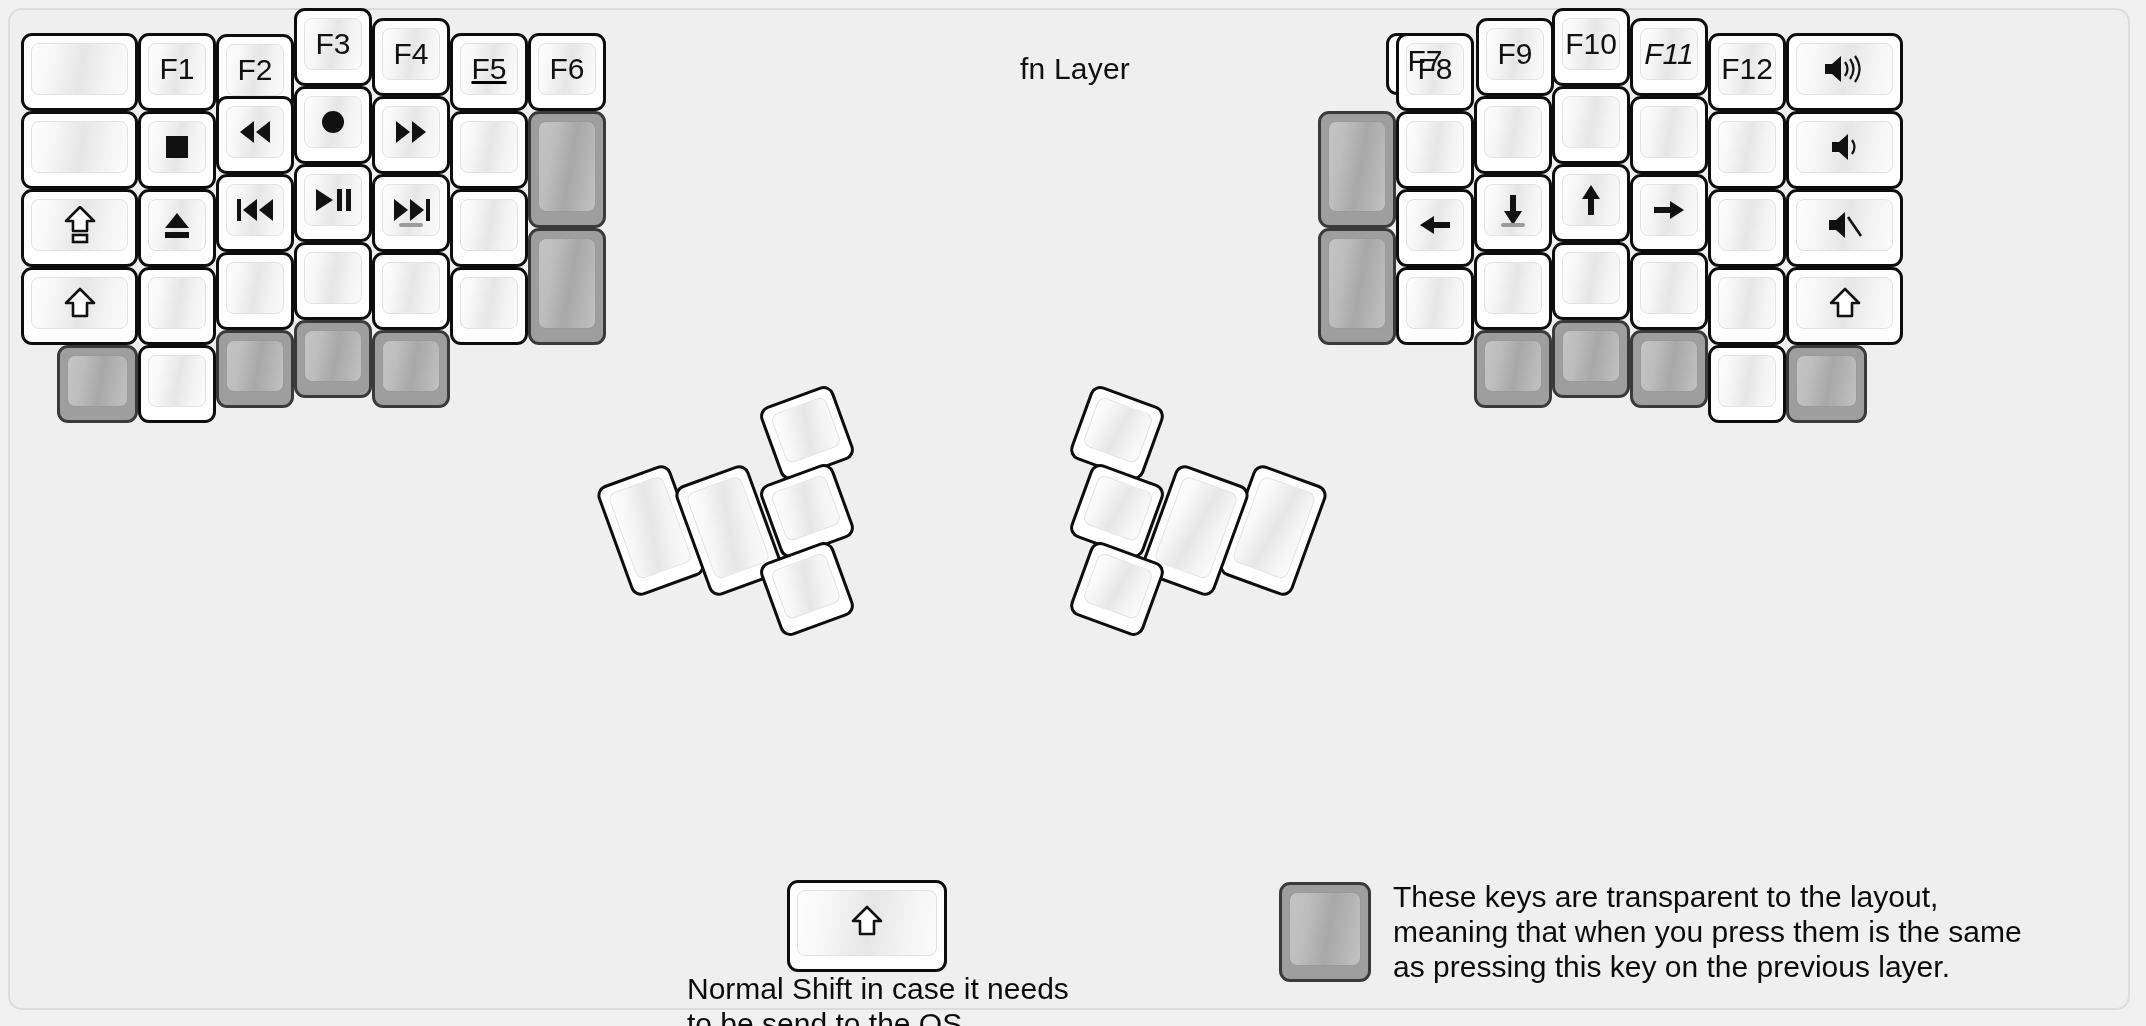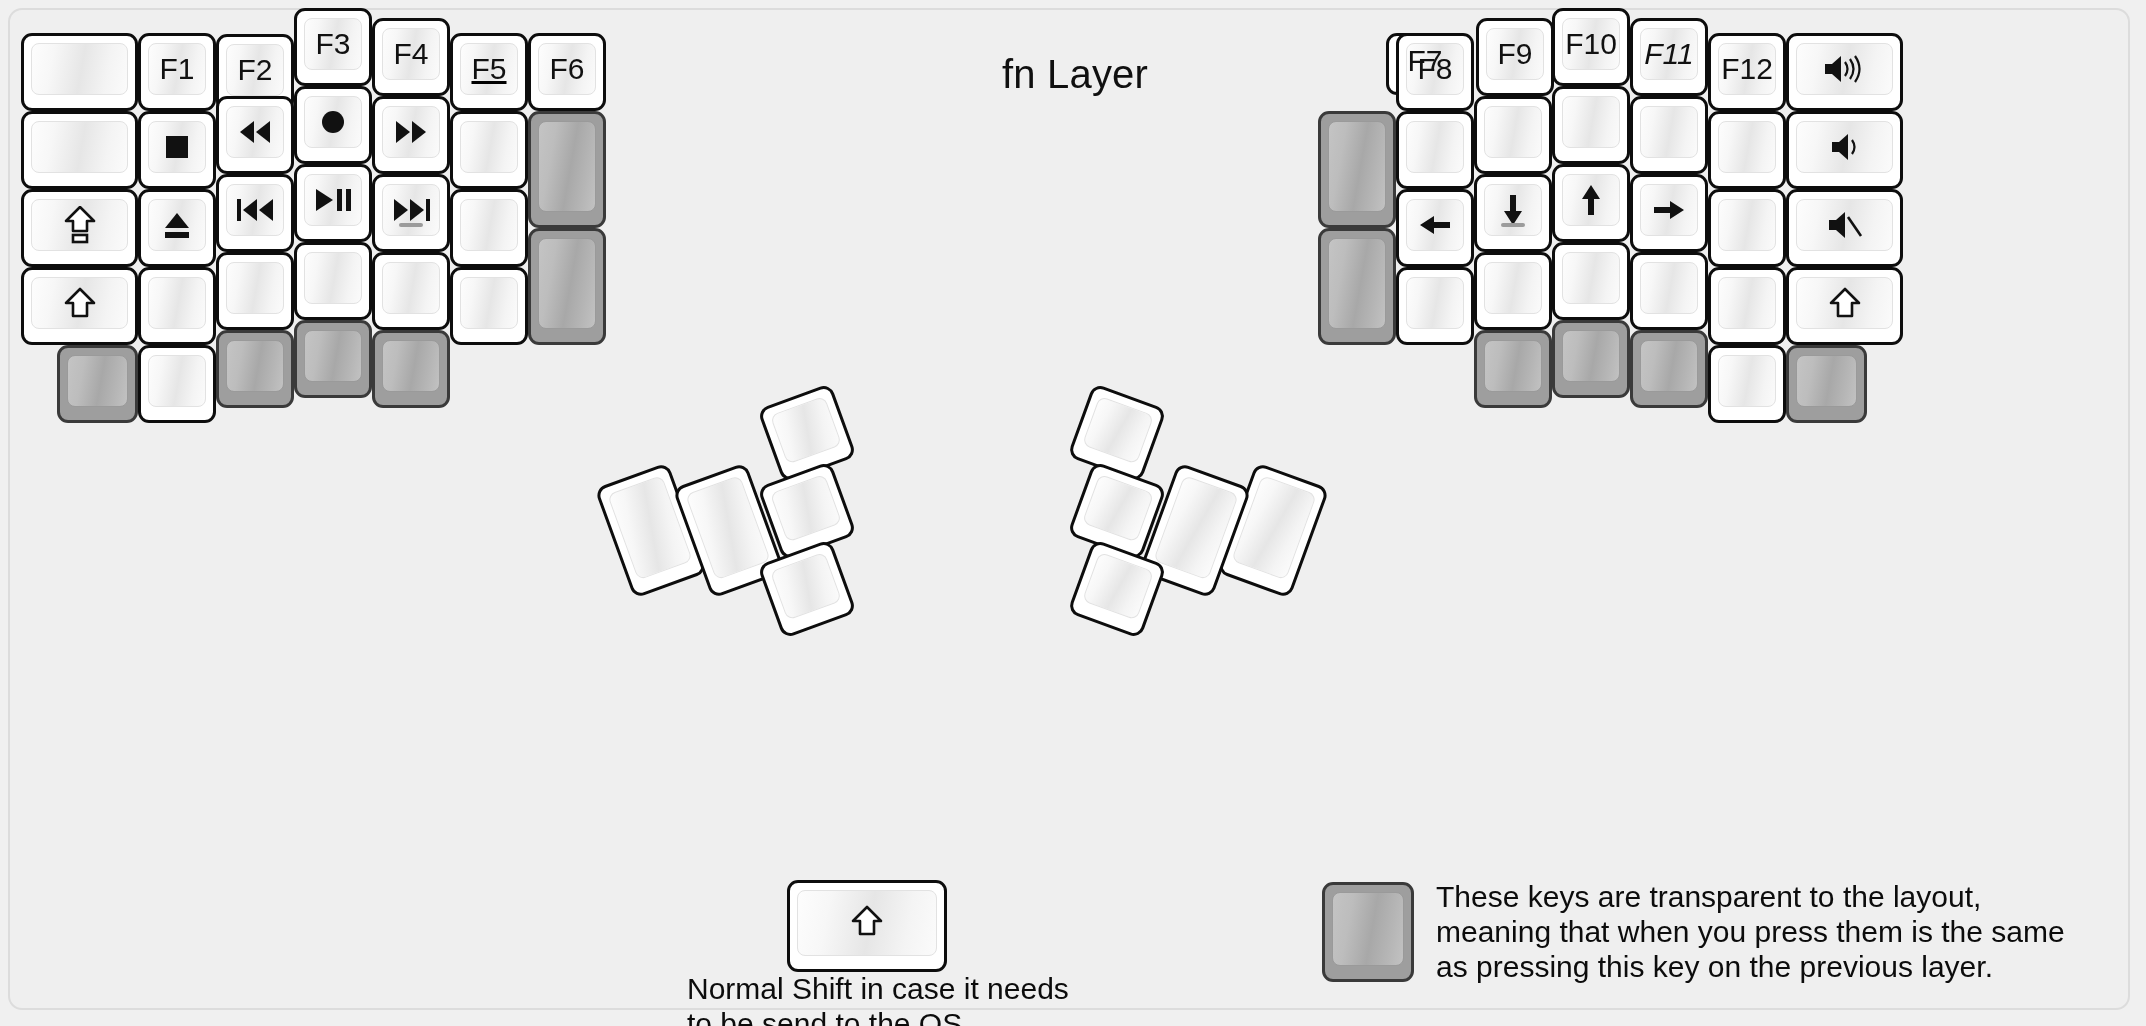--- a/index.html
+++ b/index.html
@@ -20,21 +20,21 @@
     border-radius:14px;
     background:#efefef;
     box-sizing:border-box;
   }
 
   .title{
     position:absolute;
     left:930px;top:52px;
     width:290px;
     text-align:center;
-    font-size:40px;
+    font-size:30px;
     color:#101010;
     letter-spacing:.2px;
     white-space:nowrap;
   }
 
   
   .key{
     position:absolute;
     box-sizing:border-box;
     border:3px solid #0d0d0d;
@@ -524,21 +524,21 @@
       <div class="legend-item" style="left: 665px; top: 0px; flex-direction: column;">
         <div class="legend-key" style="width: 160px; height: 92px;">
           <div class="cap"></div>
           <div class="lbl"><svg width="32" height="32" viewBox="0 0 32 32" fill="#111">
               <path d="M16 2 L30 16 L23 16 L23 29 L9 29 L9 16 L2 16 Z" fill="#fff" stroke="#111" stroke-width="2.6" stroke-linejoin="round"></path>
             </svg></div>
         </div>
         <div class="legend-text">Normal Shift in case it needs
 to be send to the OS.</div>
       </div>
-      <div class="legend-item" style="left: 1322px; top: 0px; align-items: center;">
+      <div class="legend-item" style="left: 1279px; top: 0px; align-items: center;">
         <div class="legend-key trans" style="width: 92px; height: 100px;">
           <div class="cap"></div>
           <div class="lbl"></div>
         </div>
         <div class="legend-text">These keys are transparent to the layout,
 meaning that when you press them is the same
 as pressing this key on the previous layer.</div>
       </div>
     </div>
 </div>

